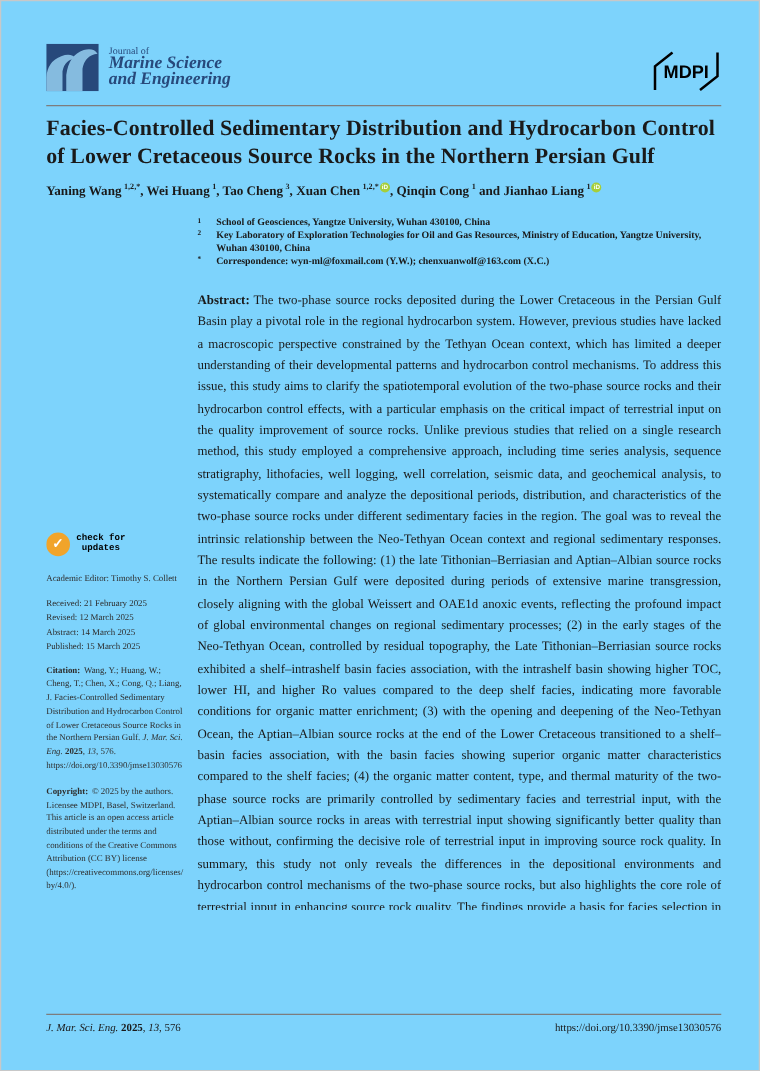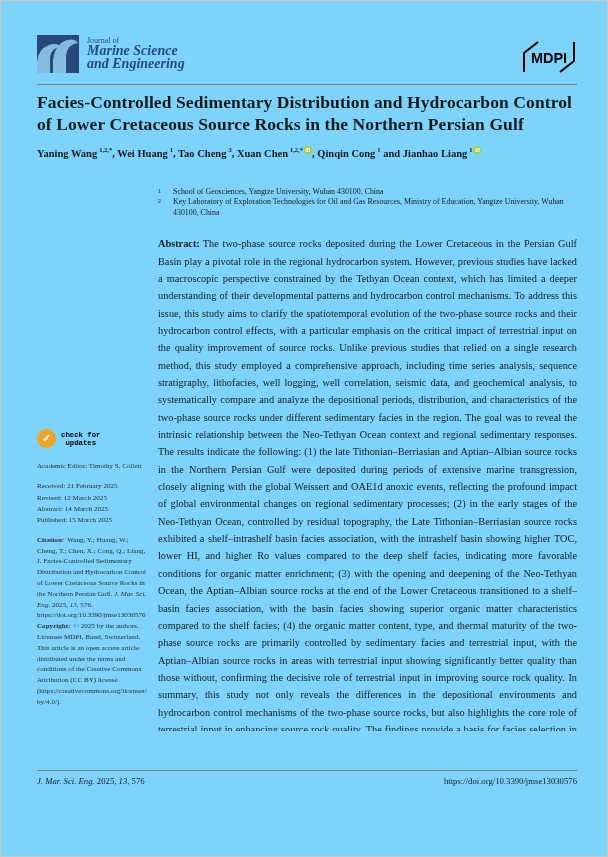--- a/index.html
+++ b/index.html
@@ -24,21 +24,21 @@
 
   .article-type{font-style:italic;font-size:10.5px;margin-top:10px;}
   .title{font-size:17.5px;line-height:22px;font-weight:bold;margin-top:6px;letter-spacing:.1px;}
   .authors{font-size:10.5px;font-weight:bold;margin-top:11px;}
   .authors sup{font-size:6.5px;margin-left:2px;}
   .orcid{display:inline-block;width:8px;height:8px;border-radius:50%;background:var(--orcid-green);
          color:#fff;font-size:5px;line-height:8px;text-align:center;vertical-align:super;
          font-family:"Liberation Sans",sans-serif;font-weight:bold;margin-left:1px;}
 
   
-  .affiliations{margin-top:28px;padding-left:121px;font-size:7.9px;line-height:10.6px;}
+  .affiliations{margin-top:14px;padding-left:121px;font-size:7.9px;line-height:10.6px;font-weight:bold;}
   .aff-row{display:flex;}
   .aff-marker{width:15px;flex:0 0 15px;font-size:5.8px;position:relative;top:-1px;}
   .aff-text{flex:1;}
 
   
   .main{position:relative;margin-top:17px;padding-left:121px;height:496px;overflow:hidden;}
   .abstract{font-size:10.3px;line-height:17.35px;text-align:justify;}
   .abstract .ab-label{font-weight:bold;margin-right:3px;}
 
   
@@ -46,26 +46,26 @@
   .badge{display:flex;align-items:center;gap:5px;cursor:pointer;}
   .badge-circle{width:19px;height:19px;border-radius:50%;background:var(--badge-orange);
                 color:#fff;font-size:11px;line-height:19px;text-align:center;flex:0 0 19px;
                 font-family:"Liberation Sans",sans-serif;font-weight:bold;}
   .badge-text{font-family:Liberation Mono, monospace;font-weight:bold;font-size:7.3px;line-height:8px;color:#000;text-align:center;}
   .badge-text span{display:block;}
   .academic-editor{margin-top:13px;white-space:nowrap;}
   .dates{margin-top:9px;}
   .date-row{line-height:11.4px;}
   .citation{margin-top:8px;overflow-wrap:anywhere;line-height:10.8px;}
-  .copyright{overflow-wrap:anywhere;line-height:10.8px;}
+  .copyright{margin-top:10px;overflow-wrap:anywhere;line-height:10.8px;}
   .side-label{font-weight:bold;margin-right:3px;}
-  .it{font-style:italic;} .bd{font-weight:normal;}
+  .it{font-style:italic;} .bd{font-weight:bold;}
 
   
-  .footer{position:absolute;left:36px;right:30px;top:769px;}
+  .footer{position:absolute;left:36px;right:30px;top:810px;}
   .footer-rule{border:none;border-top:1px solid var(--rule);}
   .footer-row{display:flex;justify-content:space-between;font-size:8.7px;margin-top:5px;}
 </style>
 </head>
 <body>
 
 <div class="page">
 
   <div class="header">
     <div class="logo-left">
@@ -105,20 +105,24 @@
 
   <div class="affiliations">
     <div class="aff-row">
       <span class="aff-marker">1</span>
       <span class="aff-text">School of Geosciences, Yangtze University, Wuhan 430100, China</span>
     </div>
     <div class="aff-row">
       <span class="aff-marker">2</span>
       <span class="aff-text">Key Laboratory of Exploration Technologies for Oil and Gas Resources, Ministry of Education, Yangtze University, Wuhan 430100, China</span>
     </div>
+    <div class="aff-row">
+      <span class="aff-marker">*</span>
+      <span class="aff-text">Correspondence: wyn-ml@foxmail.com (Y.W.); chenxuanwolf@163.com (X.C.)</span>
+    </div>
   </div>
 
   <div class="main">
 
     <aside class="sidebar">
       <div class="badge">
         <span class="badge-circle">✓</span>
         <span class="badge-text">
           <span>check for</span>
           <span>updates</span>

